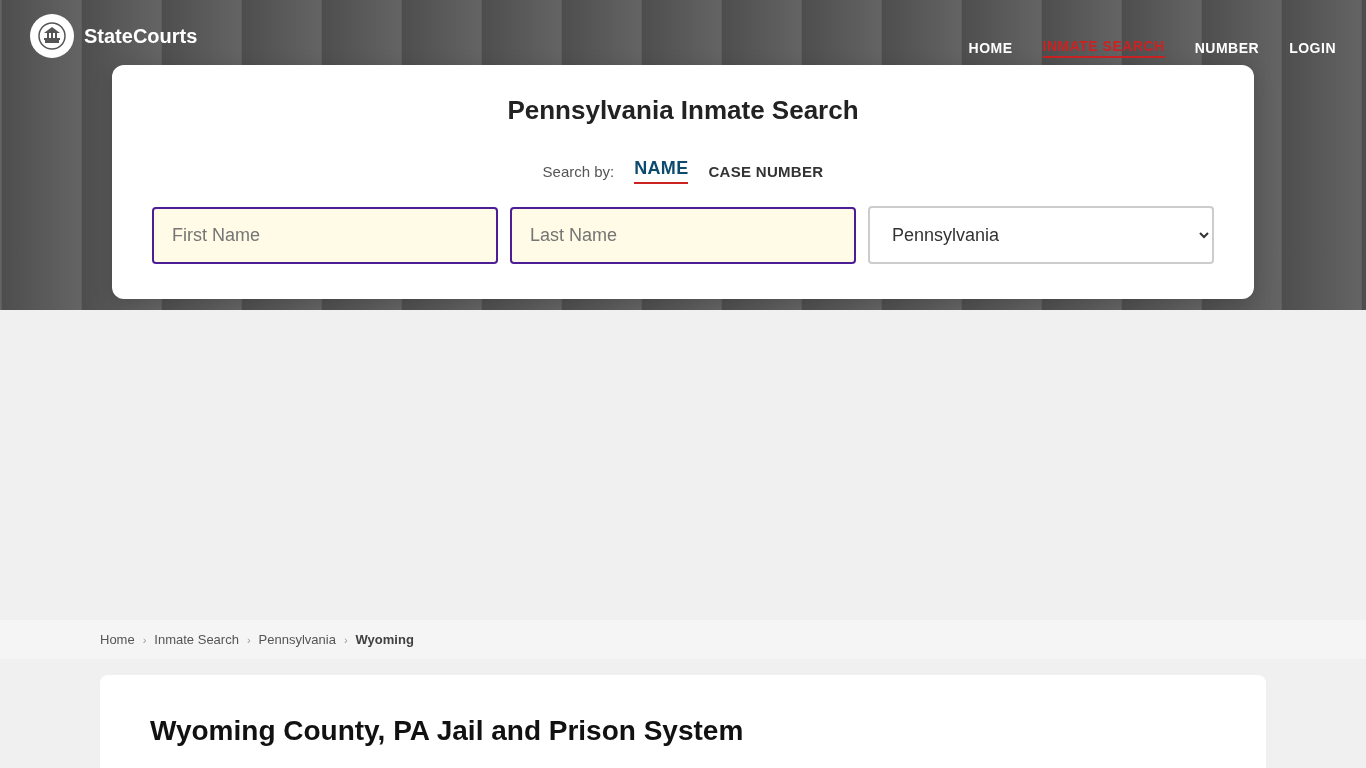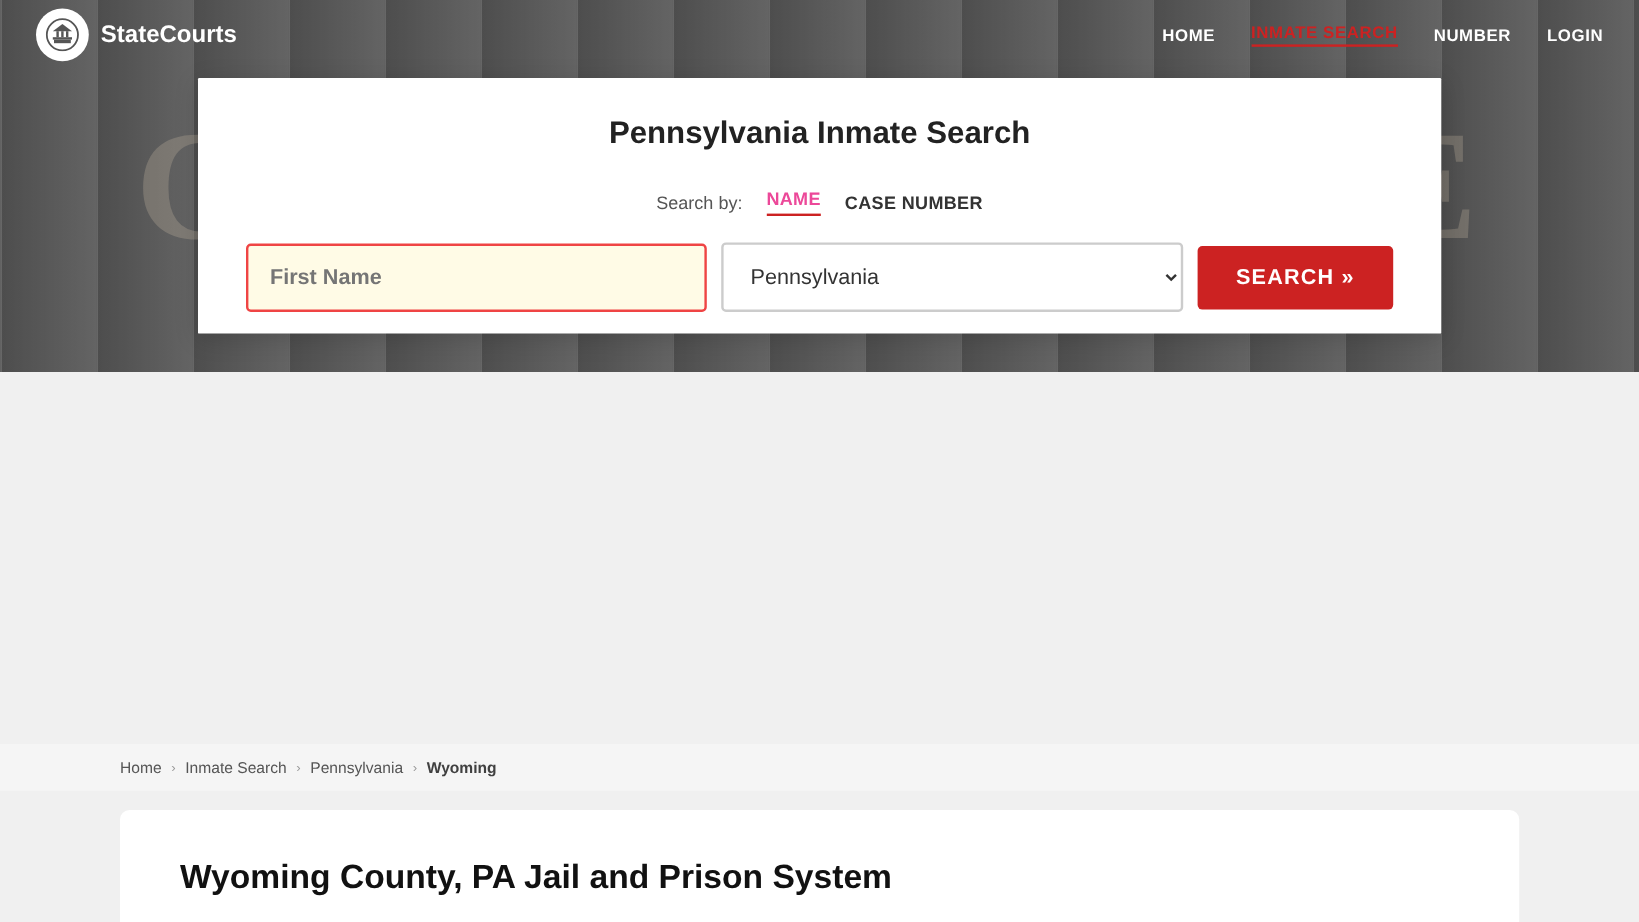--- a/index.html
+++ b/index.html
@@ -26,21 +26,21 @@
       letter-spacing: 18px;
       font-family: Georgia, serif;
       user-select: none;
     }
 
     
     .nav {
       position: absolute;
       top: 0; left: 0; right: 0;
       display: flex;
-      align-items: center;
+      align-items: flex-end;
       padding: 0 30px;
       height: 58px;
       z-index: 10;
     }
     .logo-area {
       display: flex;
       align-items: center;
       gap: 10px;
       text-decoration: none;
     }
@@ -78,23 +78,23 @@
       padding-bottom: 2px;
     }
 
     
     .search-card {
       position: absolute;
       top: 65px;
       left: 50%;
       transform: translateX(-50%);
       background: white;
-      border-radius: 1px;
-      padding: 30px 40px 18px;
-      width: 1036px;
+      border-radius: 12px;
+      padding: 30px 40px 35px;
+      width: 1142px;
       max-width: 95vw;
       box-shadow: 0 4px 20px rgba(0,0,0,0.15);
       z-index: 20;
     }
     .card-title {
       text-align: center;
       font-size: 26px;
       font-weight: bold;
       color: #222;
       margin-bottom: 16px;
@@ -105,23 +105,23 @@
       justify-content: center;
       gap: 20px;
       margin-bottom: 22px;
       margin-top: 32px;
     }
     .search-by-label {
       color: #555;
       font-size: 15px;
     }
     .tab-name {
-      color: #ec4899;
-      font-weight: bold;
-      font-size: 15px;
+      color: #0c4a6e;
+      font-weight: bold;
+      font-size: 18px;
       border-bottom: 2px solid #cc2222;
       padding-bottom: 3px;
       cursor: pointer;
       letter-spacing: 0.3px;
     }
     .tab-case {
       color: #333;
       font-weight: bold;
       font-size: 15px;
       cursor: pointer;
@@ -130,26 +130,25 @@
     }
     .search-inputs {
       display: flex;
       gap: 12px;
       align-items: center;
     }
     .input-first, .input-last {
       flex: 1;
       padding: 16px 18px;
       font-size: 18px;
-      border: 2px solid #ef4444;
+      border: 2px solid #4c1d95;
       background: #fffbe6;
       border-radius: 4px;
       color: #aaa;
       outline: none;
-      font-weight: bold;
     }
     .state-select {
       flex: 1;
       padding: 16px 18px;
       font-size: 18px;
       border: 2px solid #ccc;
       background: white;
       border-radius: 4px;
       color: #333;
       outline: none;
@@ -229,31 +228,31 @@
 
   <div class="search-card">
     <div class="card-title">Pennsylvania Inmate Search</div>
     <div class="search-by-row">
       <span class="search-by-label">Search by:</span>
       <span class="tab-name">NAME</span>
       <span class="tab-case">CASE NUMBER</span>
     </div>
     <div class="search-inputs">
       <input class="input-first" type="text" placeholder="First Name" style="">
+      <input class="input-last" type="text" placeholder="Last Name" style="">
       <select class="state-select">
         <option>Pennsylvania</option>
         <option>Alabama</option>
         <option>Alaska</option>
         <option>Arizona</option>
         <option>Arkansas</option>
         <option>California</option>
         <option>Colorado</option>
         <option>Wyoming</option>
       </select>
-      <button class="search-btn">SEARCH »</button>
     </div>
   </div>
 </div>
 
 <div class="breadcrumb">
   <a href="#">Home</a>
   <span class="separator">›</span>
   <a href="#">Inmate Search</a>
   <span class="separator">›</span>
   <a href="#">Pennsylvania</a>

